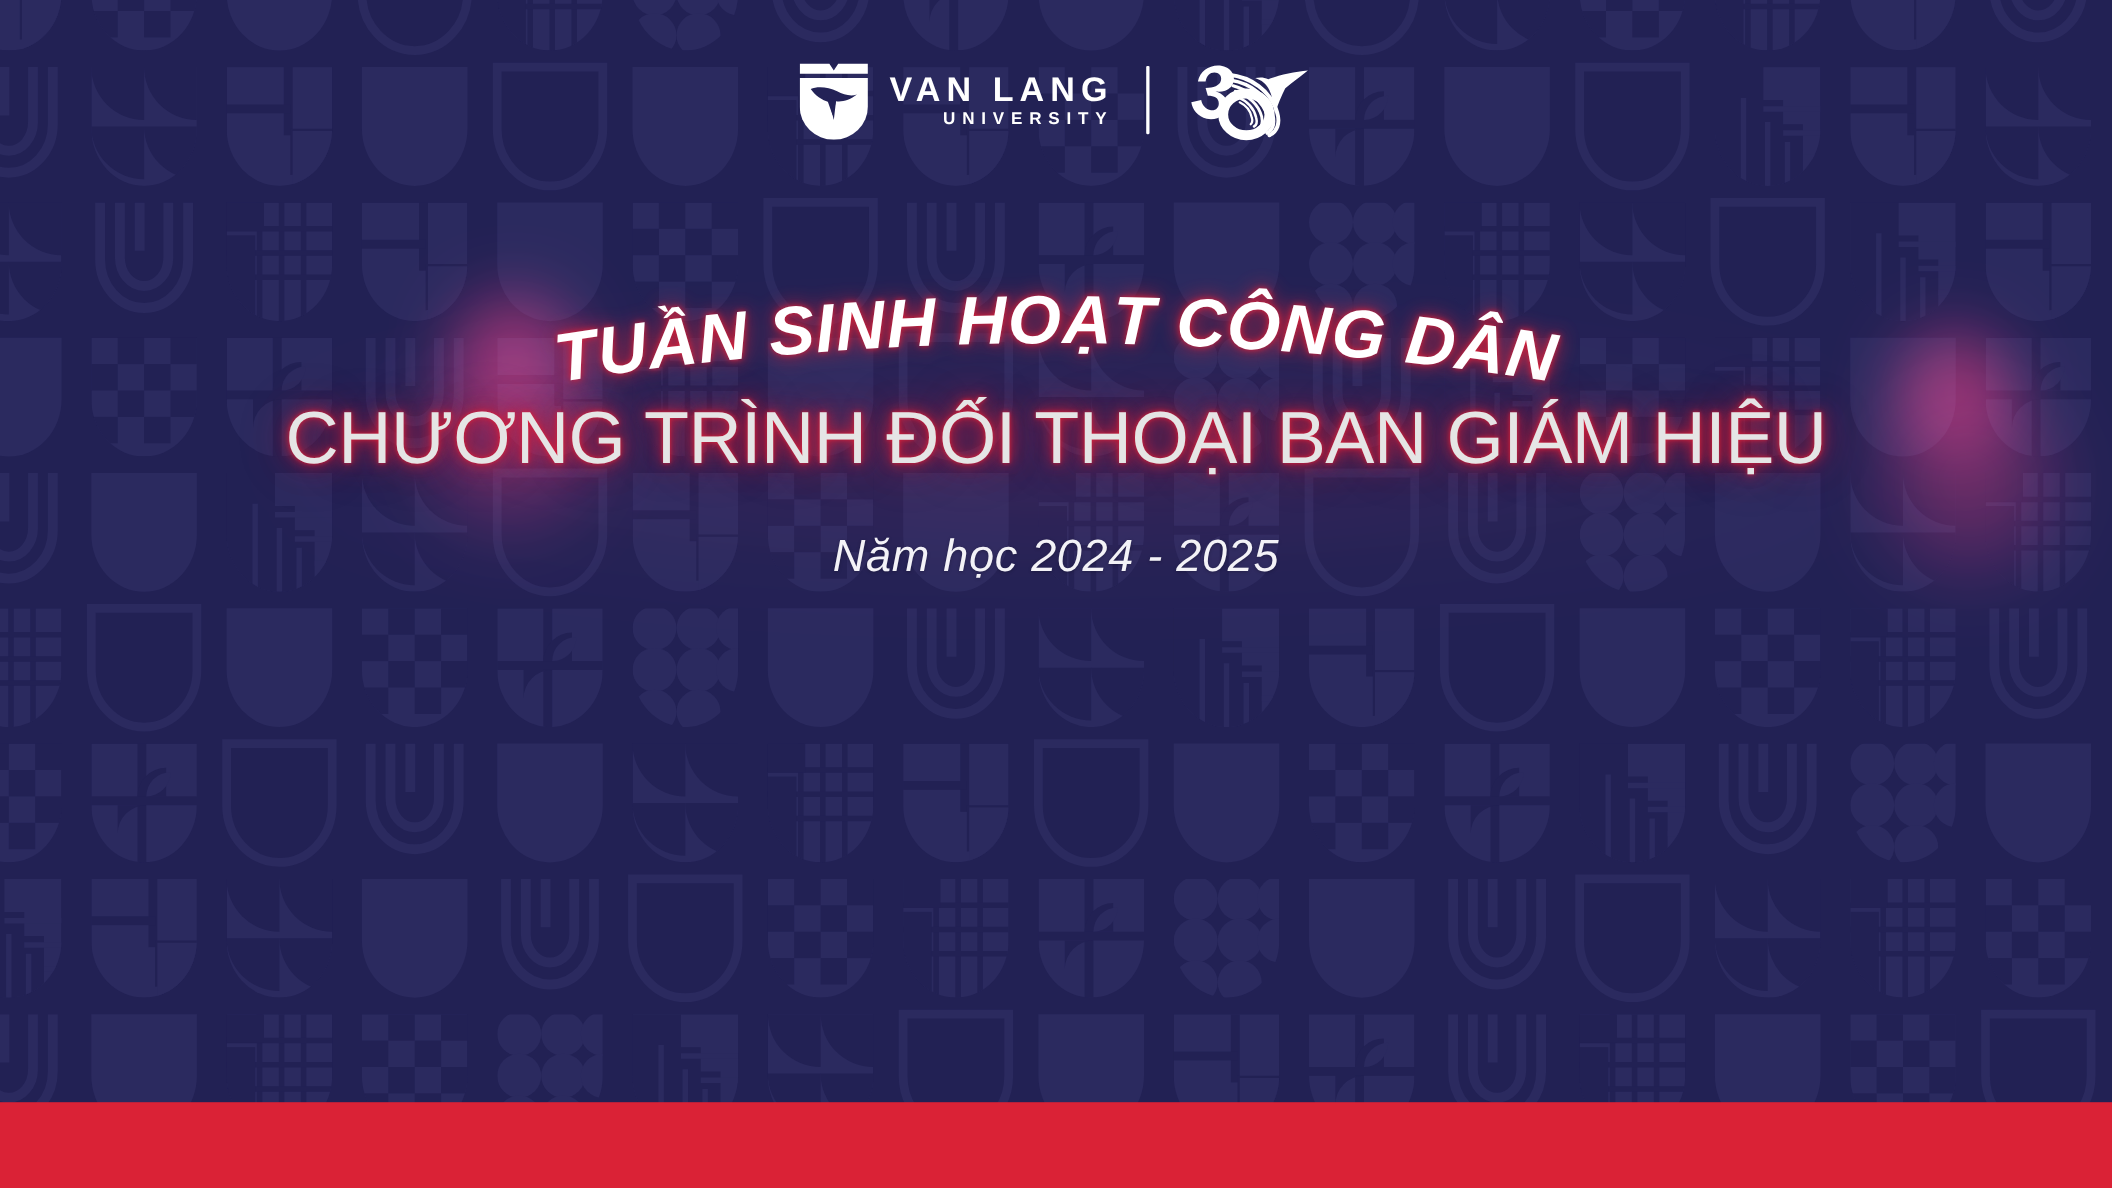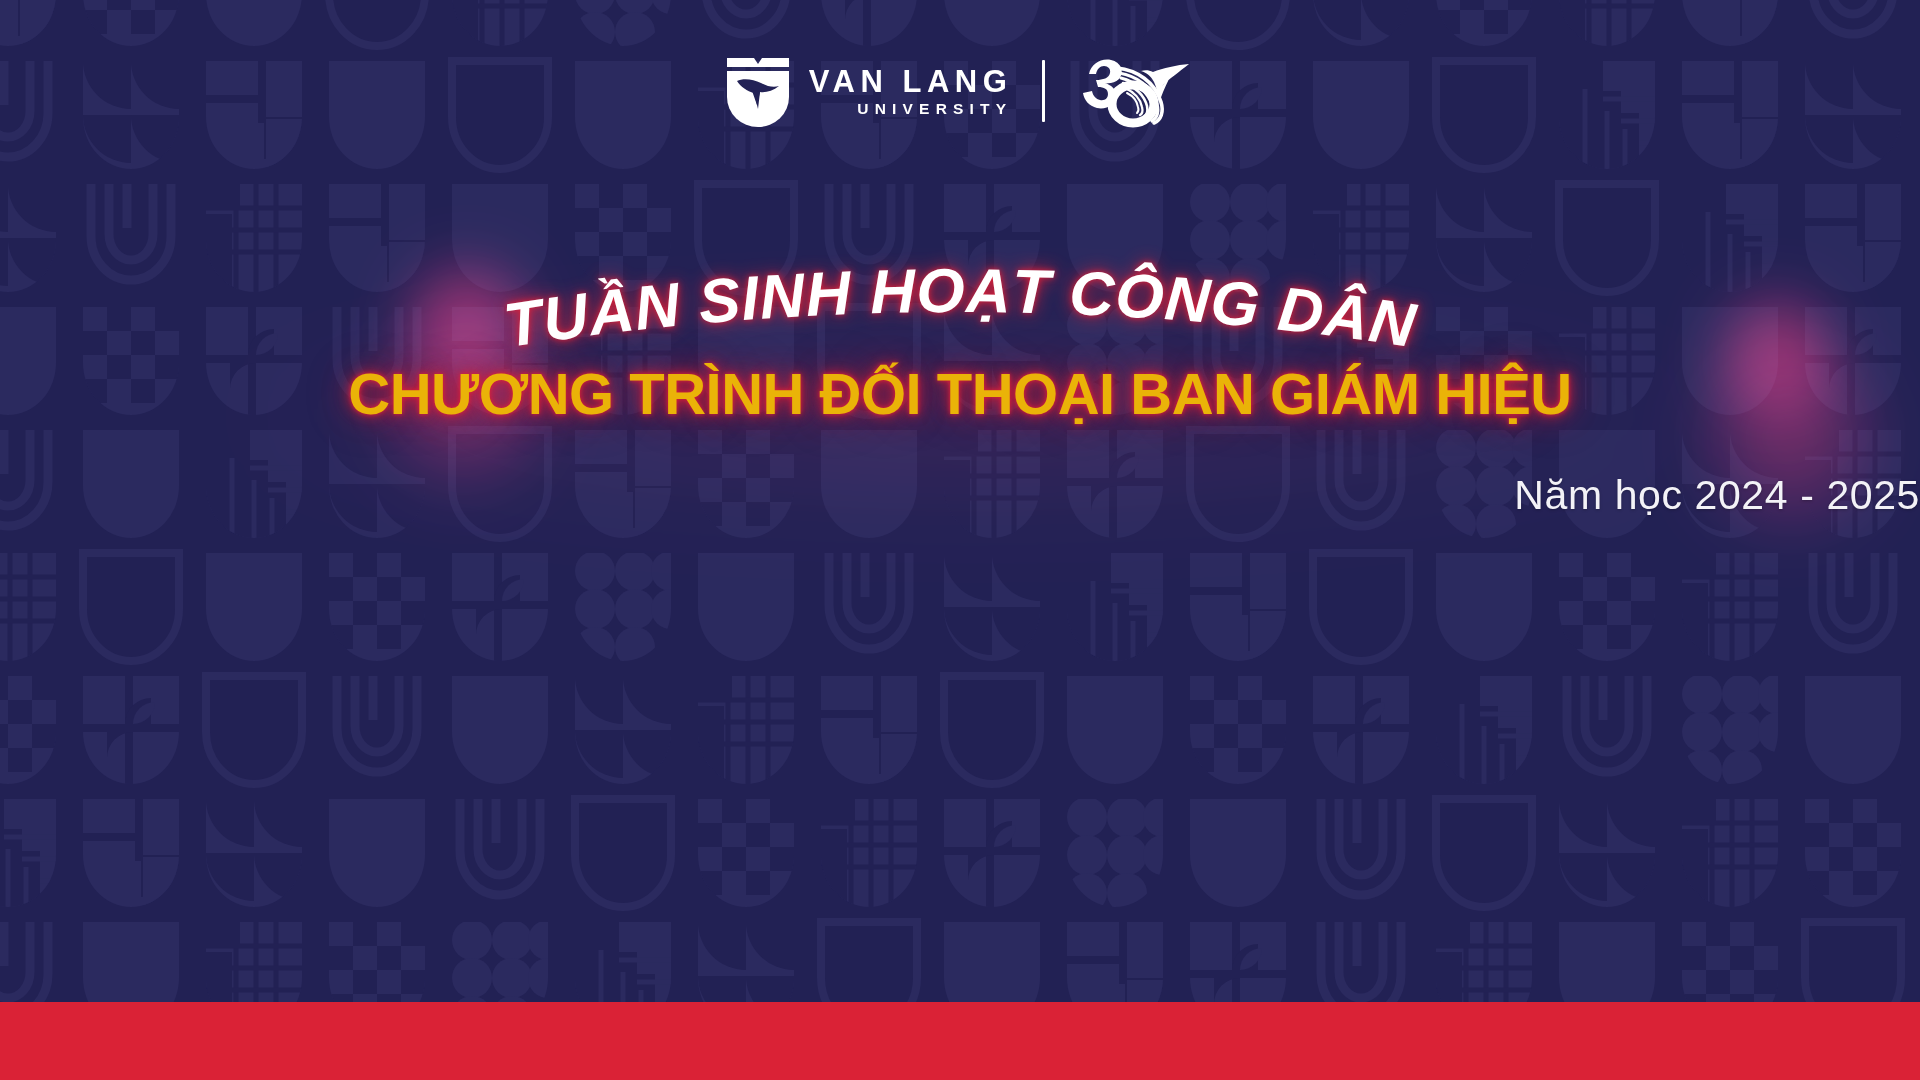--- a/index.html
+++ b/index.html
@@ -112,42 +112,42 @@
     font-weight:bold;
     font-size:62px;
     letter-spacing:1px;
     fill:#ffffff;
   }
   .arc-glow text { fill:#e02038; }
 
   .line-two {
     position:relative;
     margin-top:-6px;
-    color:#eab308;
-    font-size:58px;
-    font-weight:bold;
+    color:#e5e5e5;
+    font-size:67px;
+    font-weight:normal;
     letter-spacing:-0.5px;
     line-height:1.04;
     white-space:nowrap;
     text-shadow:
       0 0 4px rgba(224,32,56,.95),
       0 0 12px rgba(216,30,58,.92),
       0 0 26px rgba(200,26,56,.72),
       0 0 46px rgba(180,24,54,.45);
     transform:scaleX(1.0);
   }
 
   .subtitle {
     margin-top:48px;
     color:#f3f2f7;
     font-size:41px;
+    font-style:italic;
     font-weight:400;
     letter-spacing:0.6px;
     text-shadow:0 1px 3px rgba(0,0,0,.25);
-    text-align:right;
   }
 
   
   .red-bar {
     position:absolute;
     left:0; bottom:0; width:1920px; height:78px;
     background:#da2236;
   }
 </style>
 </head>

